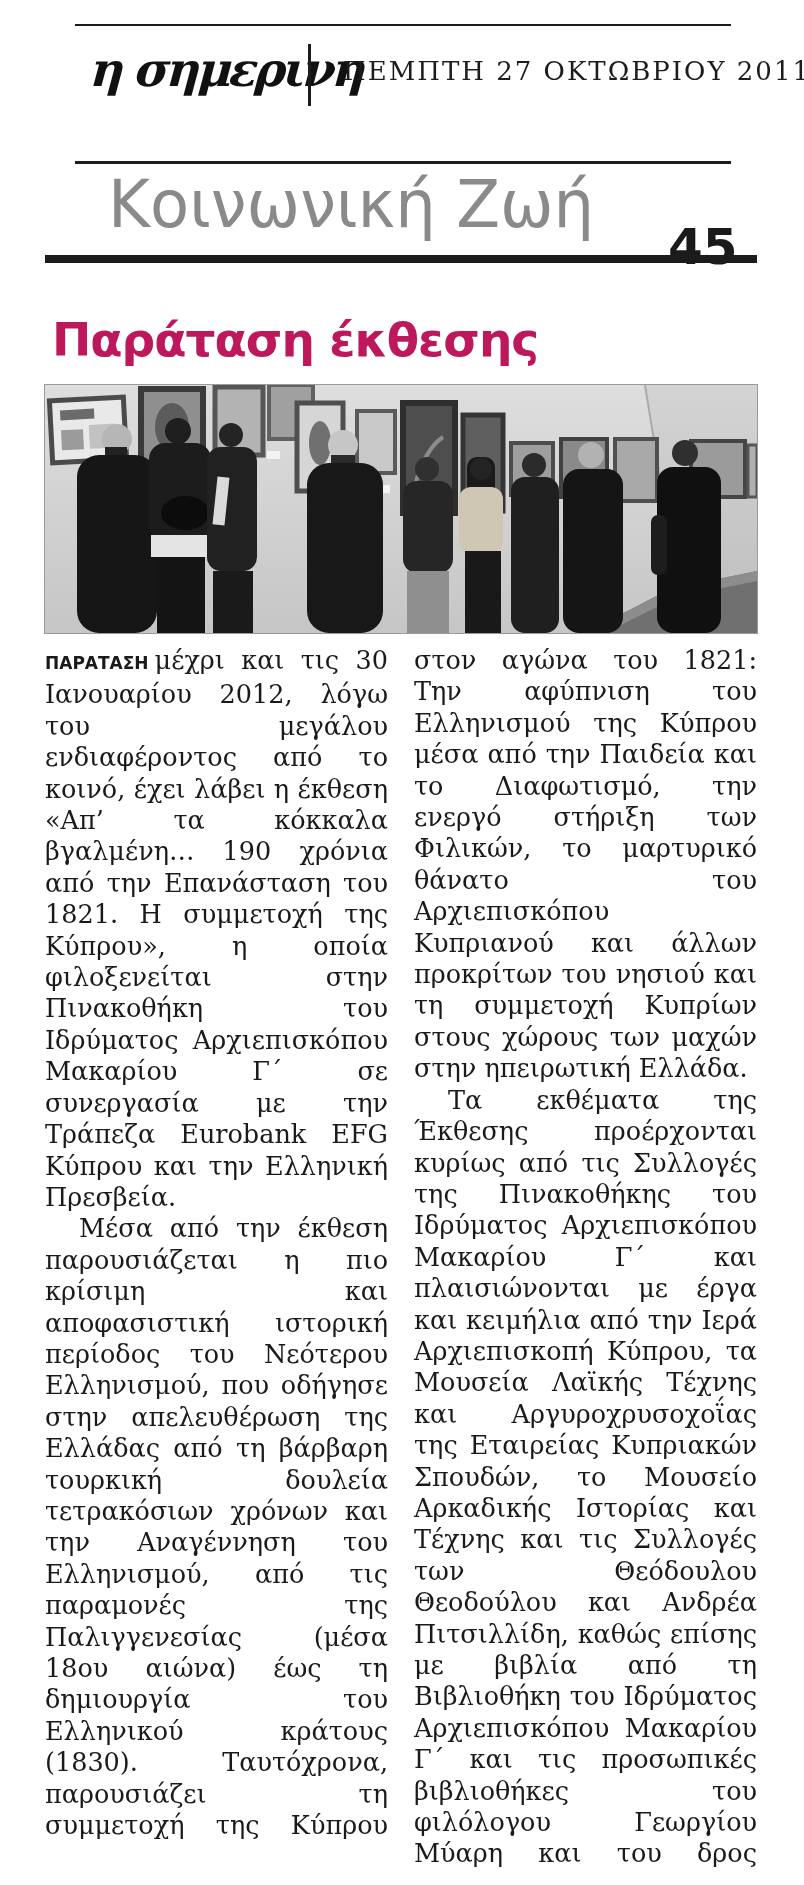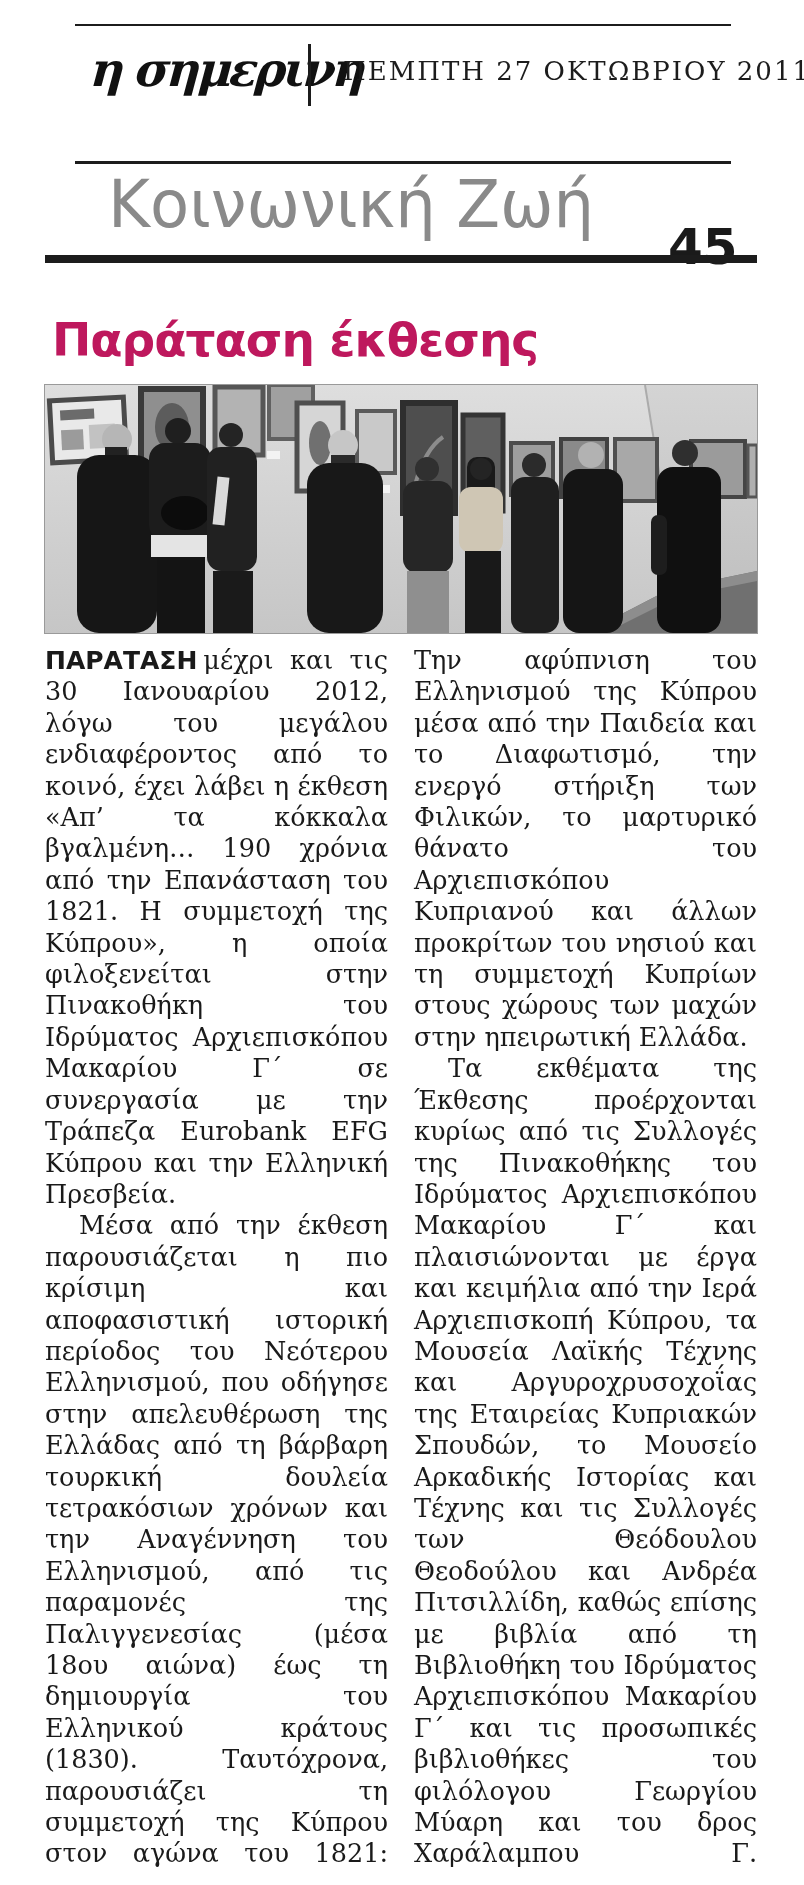--- a/index.html
+++ b/index.html
@@ -38,21 +38,21 @@
         outline:1px solid #9a9a9a;}
   .photo-wrap svg{display:block;}
 
   .article-body{position:absolute;left:45px;top:645px;width:712px;height:1226px;
         column-count:2;column-gap:26px;column-fill:balance;
         font-size:25.5px;line-height:31.4px;text-align:justify;
         color:#1a1a1a;hyphens:auto;-webkit-hyphens:auto;overflow:hidden;}
   .article-body p{margin:0;}
   .article-body p.indent{text-indent:34px;}
   .lead-word{font-family:"DejaVu Sans",sans-serif;font-weight:bold;
-        font-size:25px;letter-spacing:0px;padding-right:6px;}
+        font-size:17px;letter-spacing:0px;padding-right:6px;}
 </style>
 </head>
 <body>
 
 <div>
 
   <div class="rule top-rule"></div>
   <div class="masthead">
     <div class="logo">η σημερινη</div>
     <div class="mast-divider"></div>

